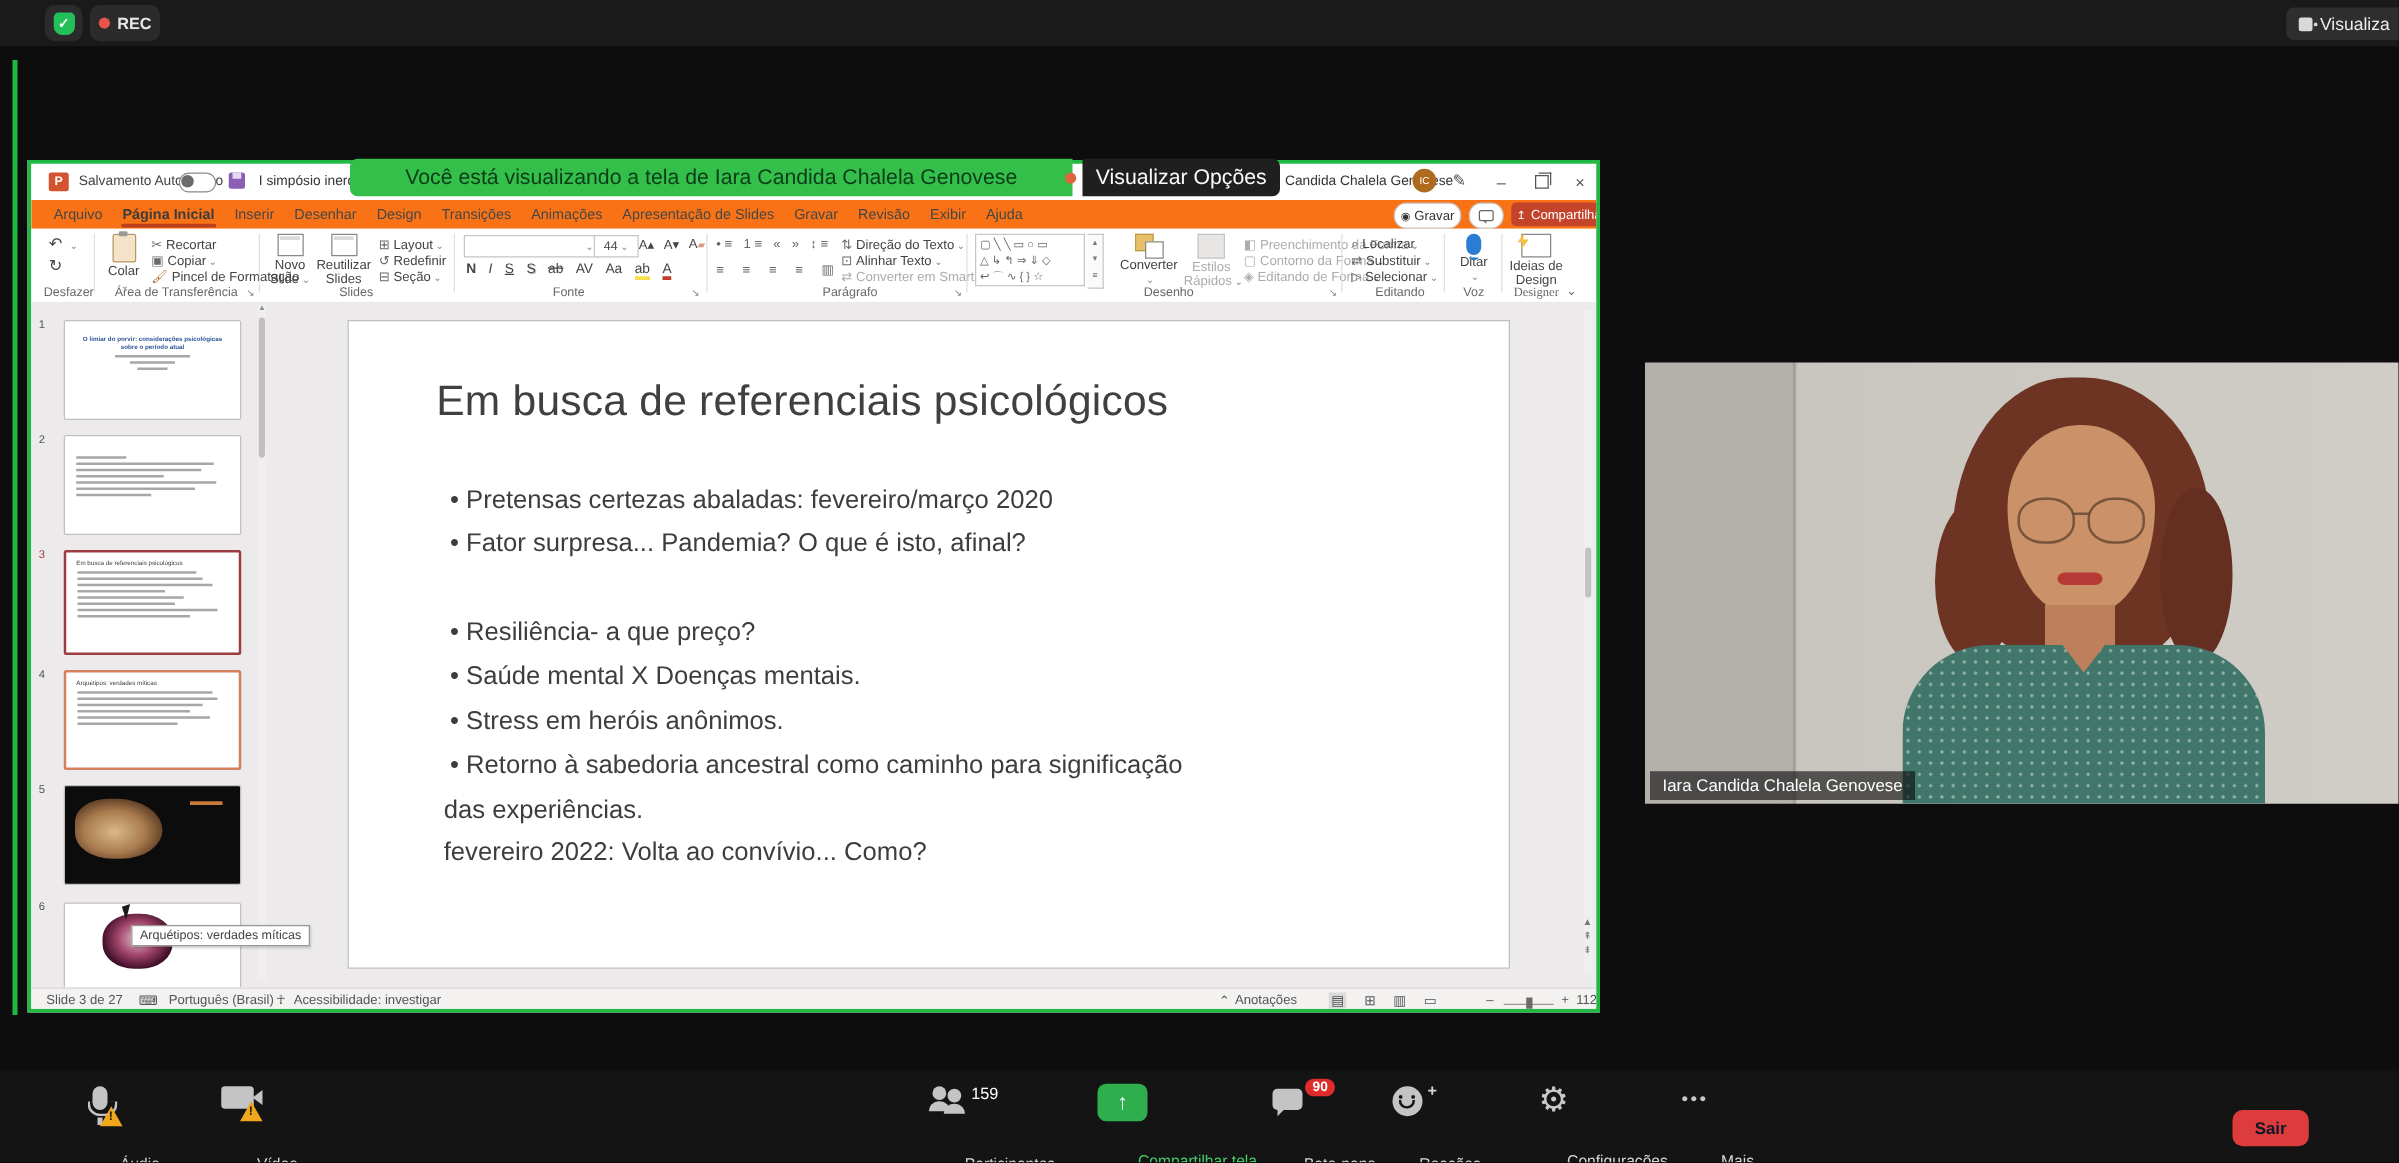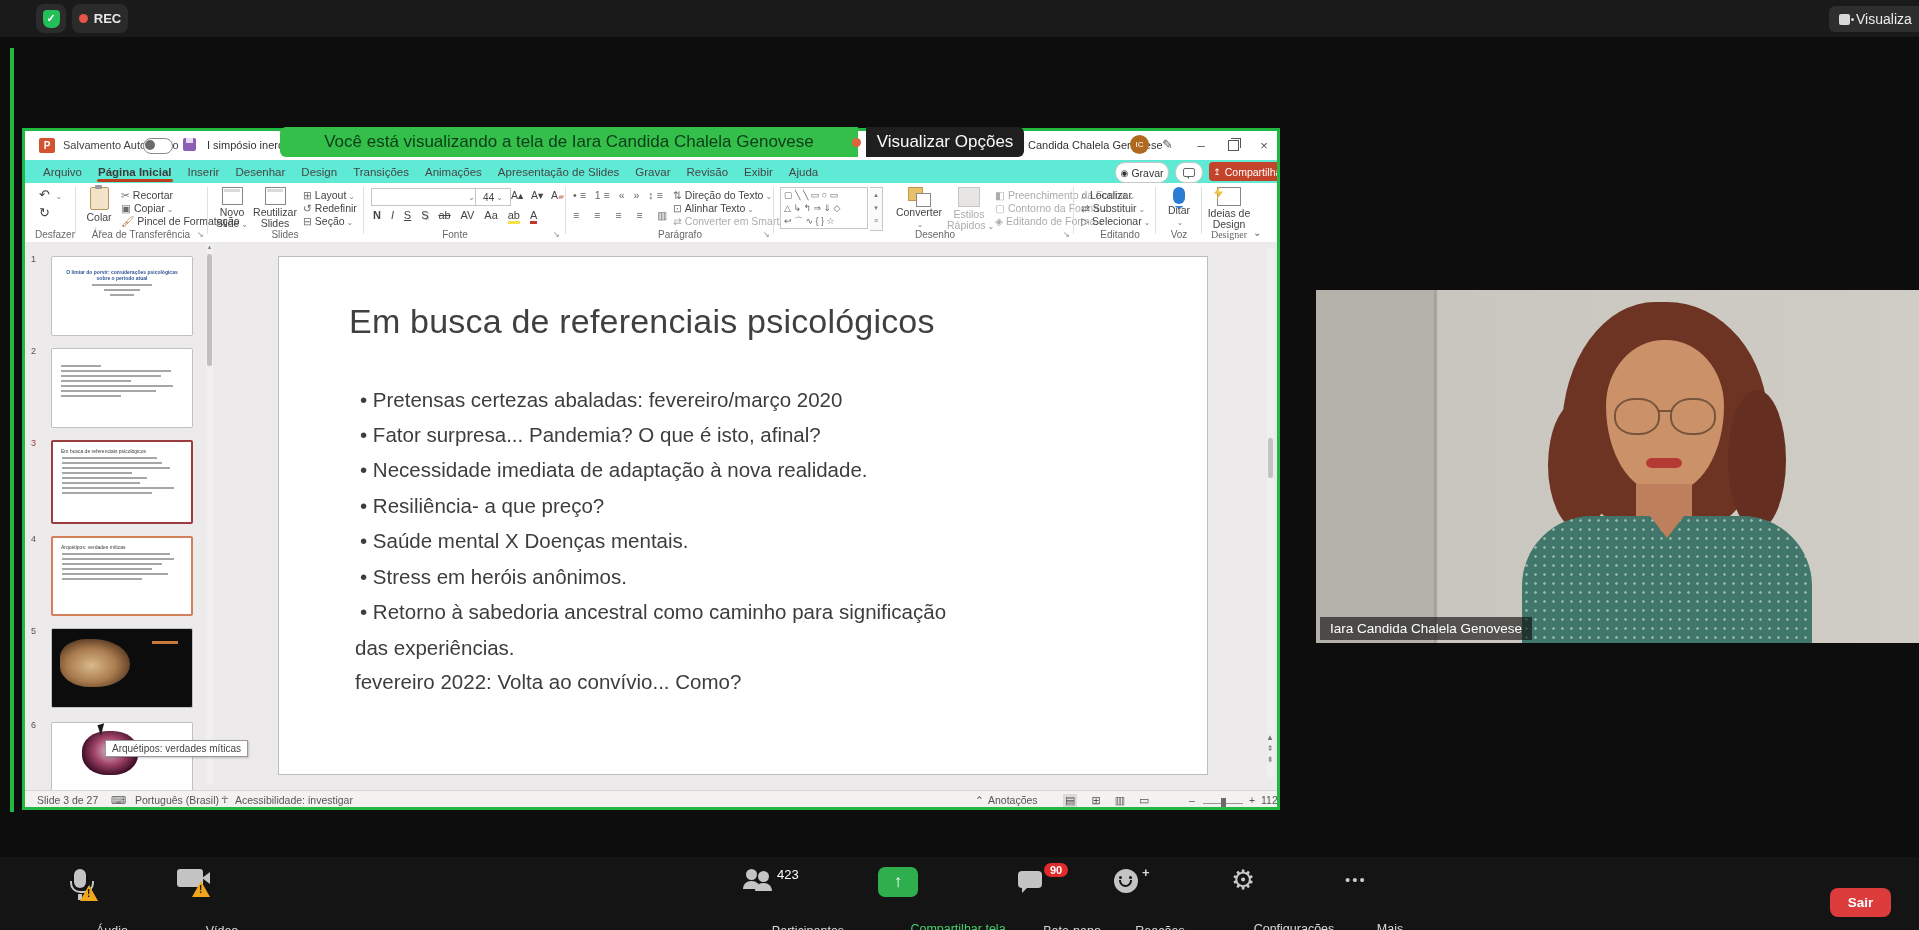--- a/index.html
+++ b/index.html
@@ -44,21 +44,21 @@
   .restore-ic::before{content:"";position:absolute;left:2px;top:-3px;width:9px;height:9px;border:1px solid #555;border-bottom:none;border-left:none;}
 
   
   .banner{left:280px;top:127px;width:578px;height:30px;background:#33bf4a;border-radius:6px 0 0 6px;
           display:flex;align-items:center;justify-content:center;color:#0c3d18;font-size:17px;z-index:30;}
   .banner-dot{left:852px;top:138px;width:9px;height:9px;border-radius:50%;background:#e0633c;z-index:31;}
   .viewopts{left:866px;top:127px;width:158px;height:30px;background:#1f1f1f;border-radius:0 6px 6px 0;
             display:flex;align-items:center;justify-content:center;color:#fafafa;font-size:17px;z-index:30;}
 
   
-  .tabs{left:0;top:29px;width:100%;height:23px;background:#5eead4;display:flex;align-items:center;padding-left:10px;box-sizing:border-box;}
+  .tabs{left:0;top:29px;width:100%;height:23px;background:#f97316;display:flex;align-items:center;padding-left:10px;box-sizing:border-box;}
   .tab{font-size:11.5px;color:#464646;padding:0 8px;position:relative;height:100%;display:flex;align-items:center;white-space:nowrap;}
   .tab.active{font-weight:bold;color:#3b3b3b;}
   .tab.active::after{content:"";position:absolute;left:7px;right:7px;bottom:1px;height:3px;background:#bc3e1d;border-radius:2px;}
   .rec-pill{left:1090px;top:31px;width:52px;height:19px;border:1px solid #c8c6c4;border-radius:10px;background:#fff;
             display:flex;align-items:center;justify-content:center;gap:3px;font-size:10.5px;color:#333;}
   .cmt-btn{left:1150px;top:31px;width:26px;height:19px;border:1px solid #c8c6c4;border-radius:10px;background:#fff;display:flex;align-items:center;justify-content:center;}
   .bubble{width:10px;height:7px;border:1px solid #666;border-radius:2px;position:relative;}
   .bubble::after{content:"";position:absolute;left:2px;bottom:-3px;border-left:3px solid transparent;border-right:0 solid transparent;border-top:3px solid #666;}
   .share-btn{left:1184px;top:31px;width:80px;height:19px;background:#c4432b;border-radius:4px;color:#fff;font-size:10.5px;
              display:flex;align-items:center;justify-content:center;gap:4px;}
@@ -174,21 +174,21 @@
   .chatic{position:relative;width:24px;height:17px;background:#c4c4c4;border-radius:4px;margin:0 auto;}
   .chatic::after{content:"";position:absolute;left:4px;bottom:-5px;border-left:6px solid #c4c4c4;border-bottom:6px solid transparent;}
   .badge90{position:absolute;left:26px;top:-8px;background:#e02b2b;color:#fff;font-size:11px;font-weight:bold;
            border-radius:9px;padding:1px 6px;}
   .smile{position:relative;width:24px;height:24px;border-radius:50%;background:#c4c4c4;margin:0 auto;}
   .smile::before{content:"";position:absolute;left:5px;top:7px;width:3px;height:3px;border-radius:50%;background:#141414;box-shadow:10px 0 0 #141414;}
   .smile::after{content:"";position:absolute;left:5px;top:11px;width:13px;height:7px;border:2px solid #141414;border-top:none;border-radius:0 0 10px 10px;box-sizing:border-box;}
   .plus{position:absolute;left:28px;top:-4px;color:#d9d9d9;font-size:13px;font-weight:bold;}
   .gear{font-size:27px;color:#c8c8c8;line-height:26px;}
   .dots{font-size:15px;color:#c8c8c8;letter-spacing:2px;line-height:26px;}
-  .sair{left:1830px;top:888px;width:61px;height:29px;background:#dc3c3c;border-radius:8px;color:#ffffff;font-size:13.5px;font-weight:bold;
+  .sair{left:1786px;top:888px;width:61px;height:29px;background:#dc3c3c;border-radius:8px;color:#0f172a;font-size:13.5px;font-weight:bold;
         display:flex;align-items:center;justify-content:center;}
 </style>
 </head>
 <body>
 
 <div class="screen">
 
   <div class="abs topbar">
     <div class="abs badge shield">
       <span class="shield-ic">✓</span>
@@ -458,21 +458,20 @@
 
       <div class="abs cursor"></div>
       <div class="abs tooltip">
         <span>Arquétipos: verdades míticas</span>
       </div>
 
       <div class="abs canvas">
         <div class="s-title">Em busca de referenciais psicológicos</div>
         <div class="s-line" style="top:131px;">• Pretensas certezas abaladas:  fevereiro/março 2020</div>
         <div class="s-line" style="top:166px;">• Fator surpresa... Pandemia? O que é isto, afinal?</div>
-        <div class="s-line" style="top:201px;">• Necessidade imediata de adaptação à nova realidade.</div>
         <div class="s-line" style="top:237px;">• Resiliência- a que preço?</div>
         <div class="s-line" style="top:272px;">• Saúde mental X Doenças mentais.</div>
         <div class="s-line" style="top:308px;">• Stress em heróis anônimos.</div>
         <div class="s-line" style="top:343px;">• Retorno à sabedoria ancestral como caminho para significação</div>
         <div class="s-line" style="top:379px;left:76px;">das experiências.</div>
         <div class="s-line" style="top:413px;left:76px;">fevereiro 2022: Volta ao convívio... Como?</div>
       </div>
 
       <div class="abs canvas-scroll" style="height:530px;">
         <span class="sthumb"></span>
@@ -534,21 +533,21 @@
       <span class="warn" style="left:34px;top:12px;"></span>
       <span class="tlabel">Vídeo</span>
     </div>
 
     <div class="titem" style="left:712px;top:12px;width:96px;">
       <div class="ppl">
         <span class="p1"></span>
           <span class="p2"></span>
           <span class="b1"></span>
           <span class="b2"></span>
-        <span class="cnt">423</span>
+        <span class="cnt">159</span>
       </div>
       <span class="tlabel">Participantes</span>
     </div>
 
     <div class="titem" style="left:838px;top:10px;width:120px;">
       <div class="share-sq">↑</div>
       <span class="tlabel" style="color:#45d06c;">Compartilhar tela</span>
     </div>
 
     <div class="titem" style="left:988px;top:14px;width:84px;">

